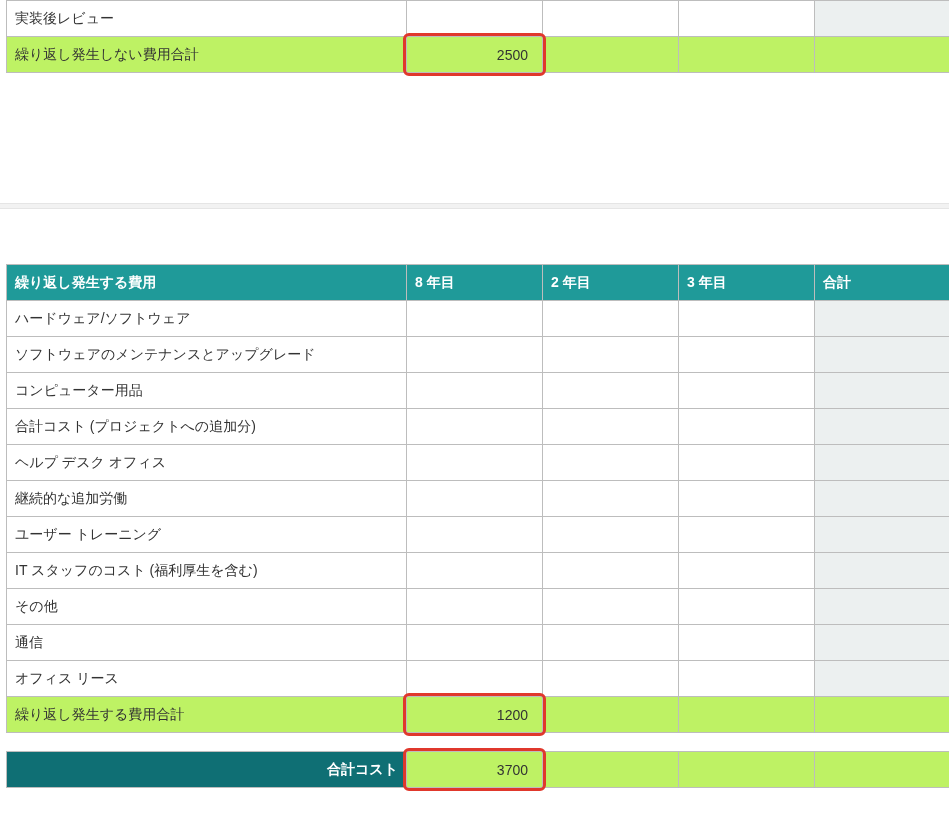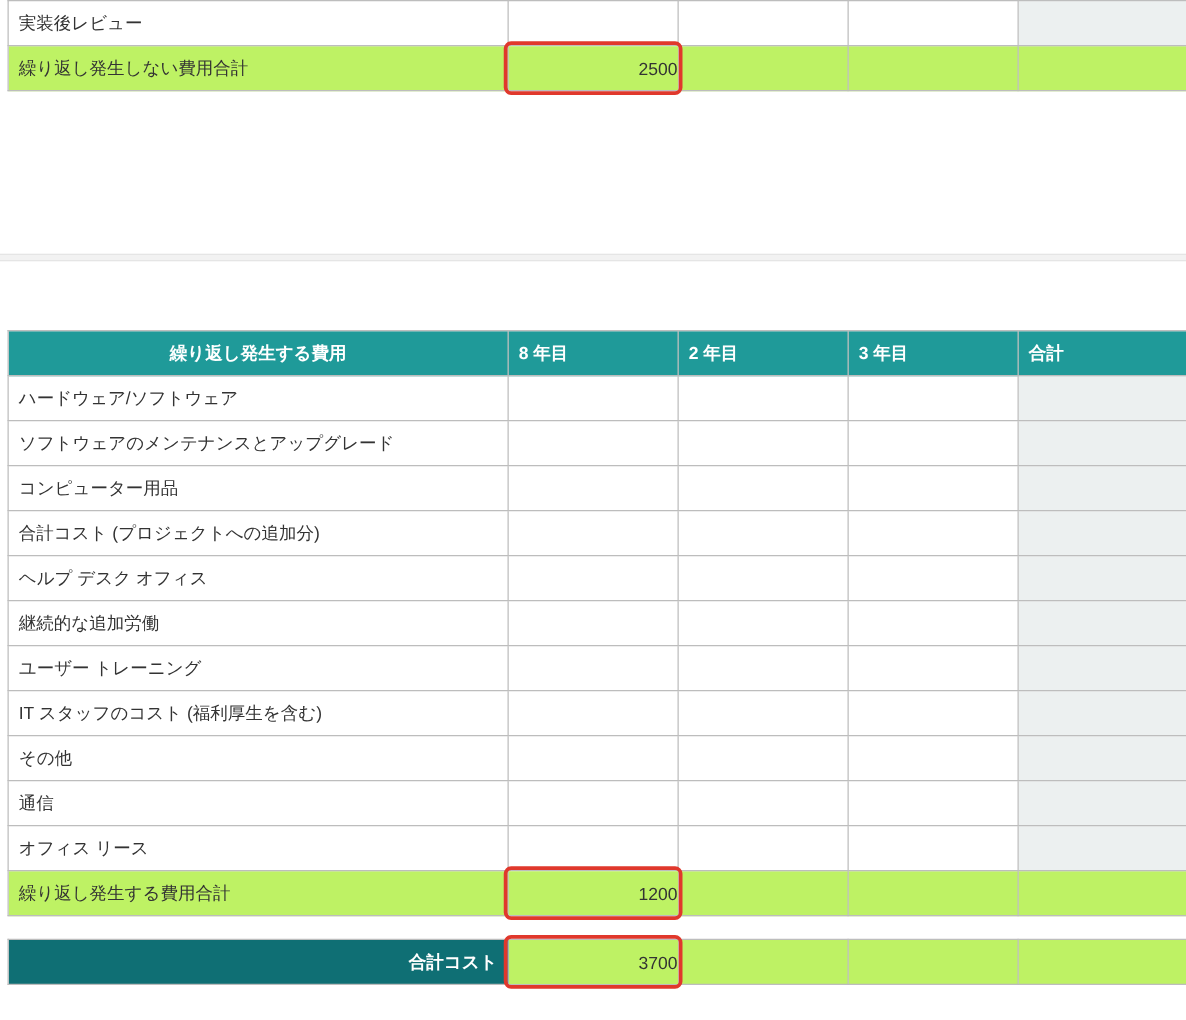--- a/index.html
+++ b/index.html
@@ -44,21 +44,21 @@
     font-weight: bold;
   }
   .cell-grey {
     background: #ecf0f0;
   }
   .cell-paleteal {
     background: #bef264;
   }
   .num-cell {
     text-align: right;
-    padding-right: 0;
+    padding-right: 14px;
   }
   .red-box {
     position: relative;
   }
   .red-box::after {
     content: "";
     position: absolute;
     top: -4px; left: -4px; right: -4px; bottom: -4px;
     border: 3px solid #e0382c;
     border-radius: 6px;
@@ -115,21 +115,21 @@
   <table>
     <colgroup>
       <col class="col-label">
         <col class="col-num">
         <col class="col-num">
         <col class="col-num">
         <col class="col-total">
     </colgroup>
     <tbody>
         <tr>
-      <th class="hdr-teal" style="text-align:center;">繰り返し発生する費用</th>
+      <th class="hdr-teal" style="text-align:left;">繰り返し発生する費用</th>
       <th class="hdr-teal">8 年目</th>
       <th class="hdr-teal">2 年目</th>
       <th class="hdr-teal">3 年目</th>
       <th class="hdr-teal">合計</th>
     </tr>
 
     <tr>
       <td>ハードウェア/ソフトウェア</td>
       <td></td>
           <td></td>

